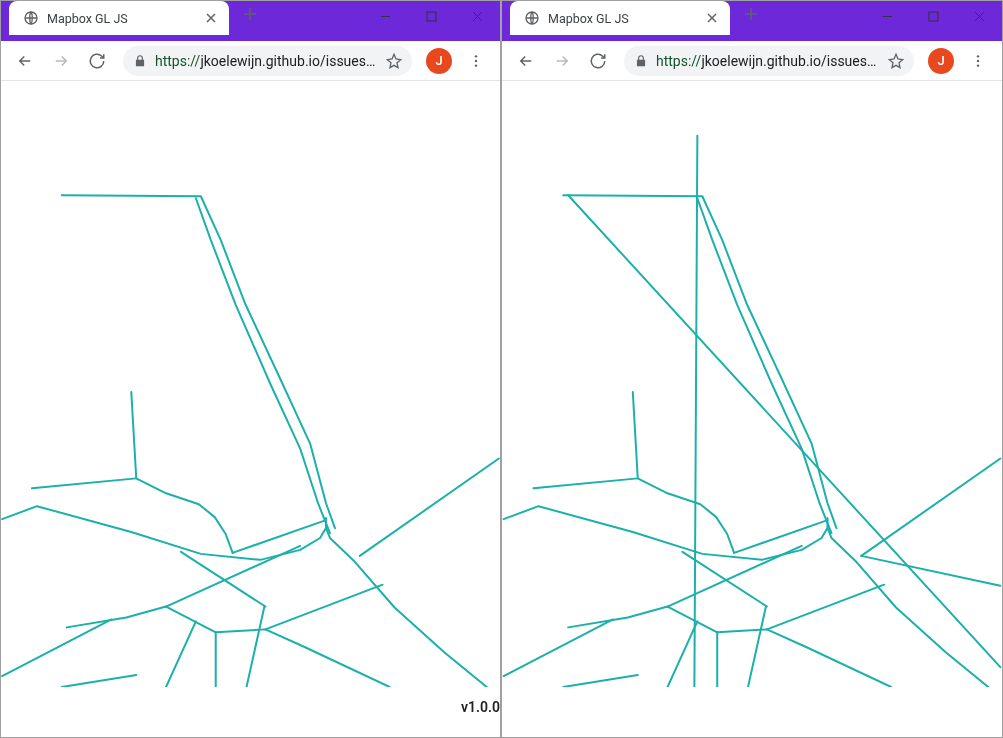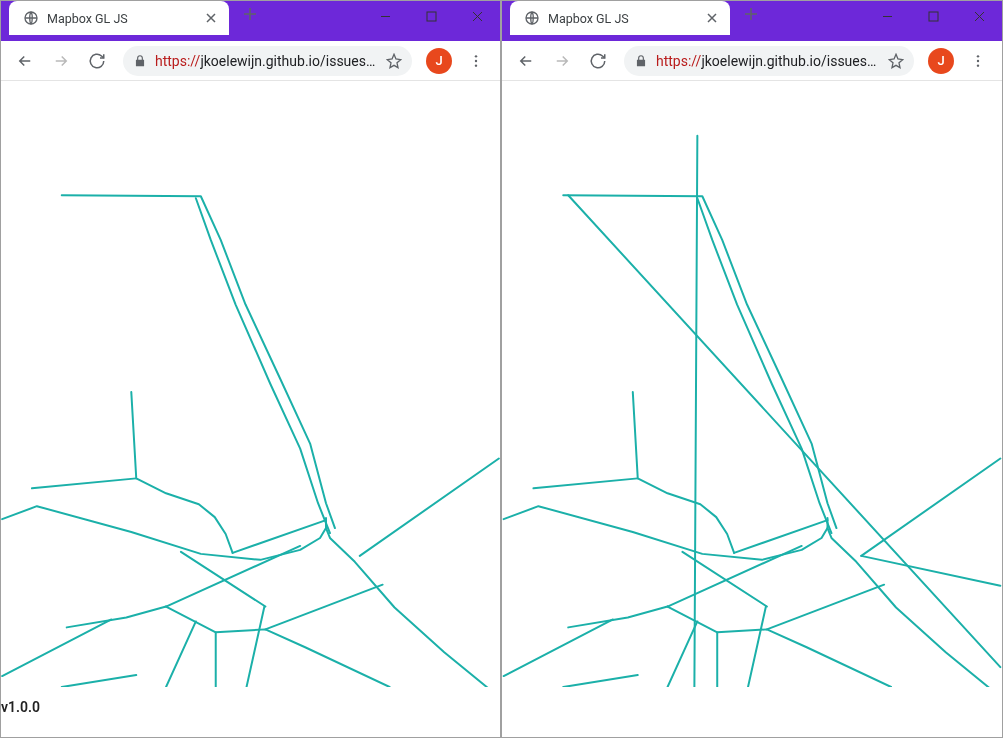--- a/index.html
+++ b/index.html
@@ -98,21 +98,21 @@
       align-items: center;
       padding: 0 10px;
       gap: 8px;
       margin: 0 6px;
       font-size: 14px;
       color: #202124;
       overflow: hidden;
     }
     .addrbar .lock-icon { color: #5f6368; display: inline-flex; }
     .addrbar .url-text { flex: 1; white-space: nowrap; overflow: hidden; text-overflow: ellipsis; }
-    .addrbar .url-text .scheme { color: #b91c1c; }
+    .addrbar .url-text .scheme { color: #14532d; }
     .addrbar .star-icon { color: #5f6368; display: inline-flex; }
     .avatar {
       width: 26px; height: 26px;
       border-radius: 50%;
       background: #e8481d;
       color: #fff;
       display: inline-flex; align-items: center; justify-content: center;
       font-size: 13px; font-weight: 500;
       margin: 0 4px;
     }
@@ -133,21 +133,21 @@
       display: block;
     }
     .map-canvas polyline, .map-canvas line {
       stroke: #1bb0a9;
       stroke-width: 2;
       fill: none;
       stroke-linecap: round;
       stroke-linejoin: round;
     }
     .version-label {
-      text-align: left;
+      text-align: right;
       font-size: 14px;
       font-weight: 600;
       color: #222;
       padding: 12px 0 18px;
     }
   </style>
 </head>
 <body>
 
 <div class="window left">

